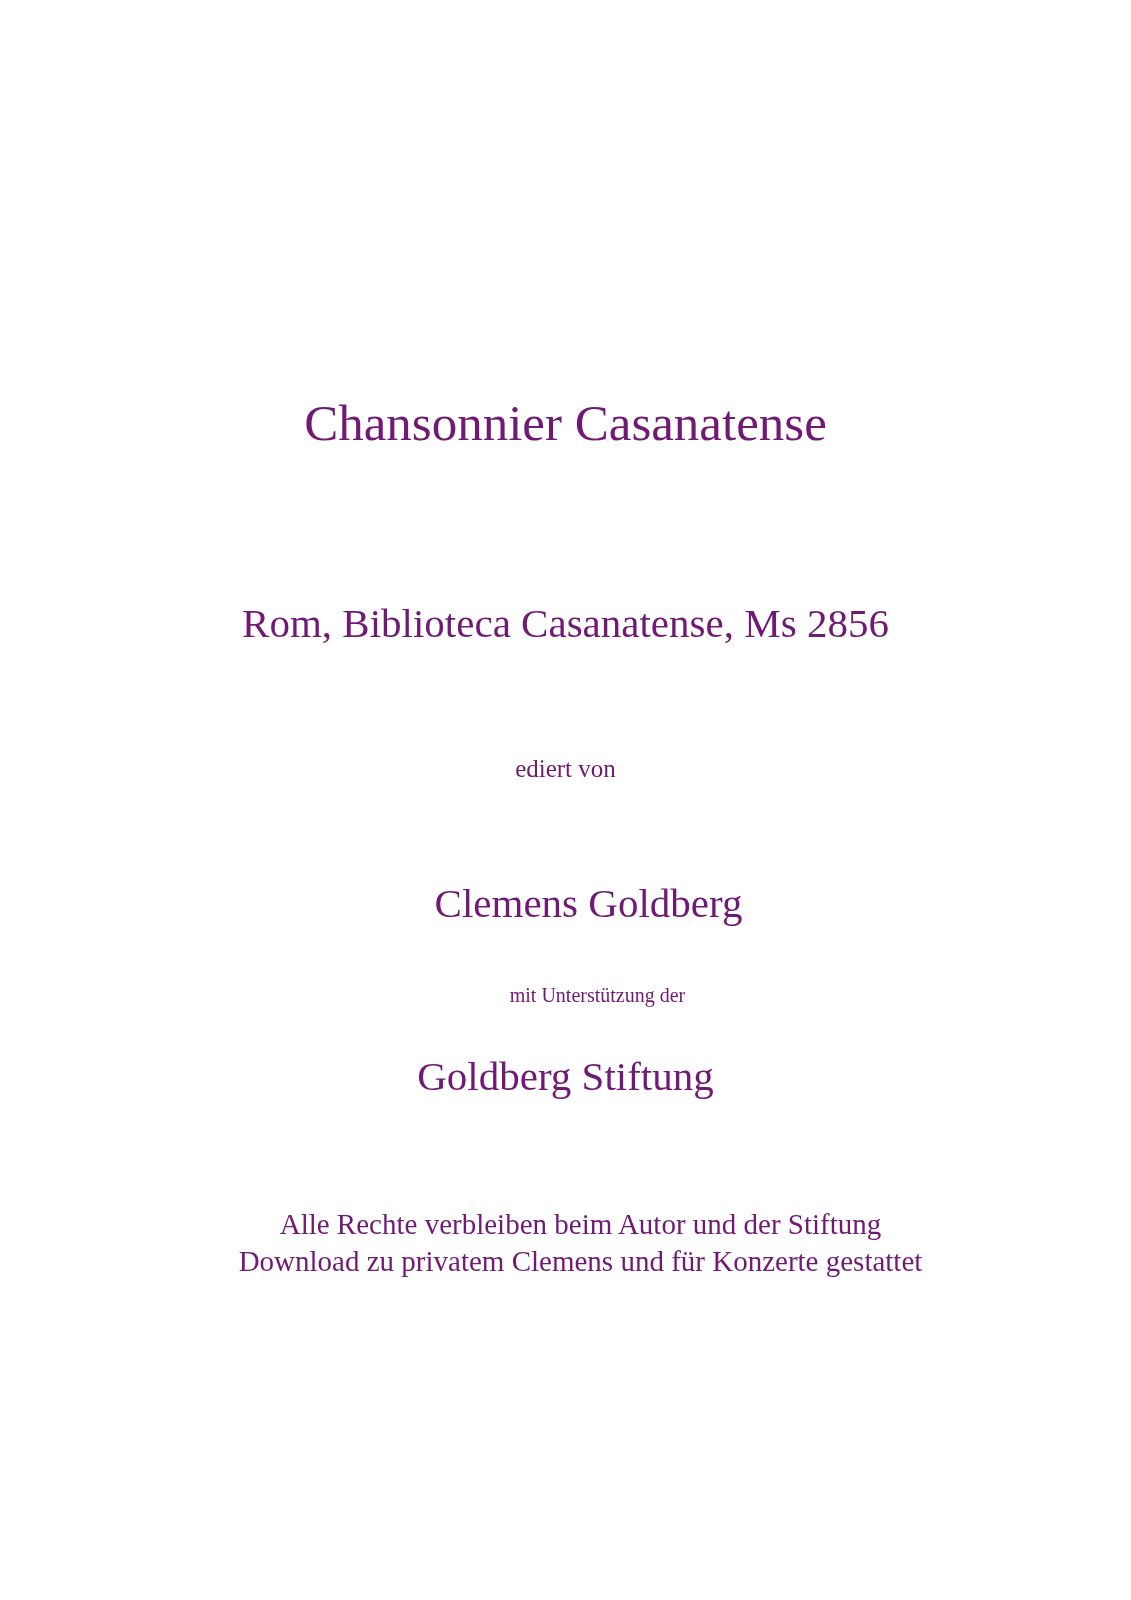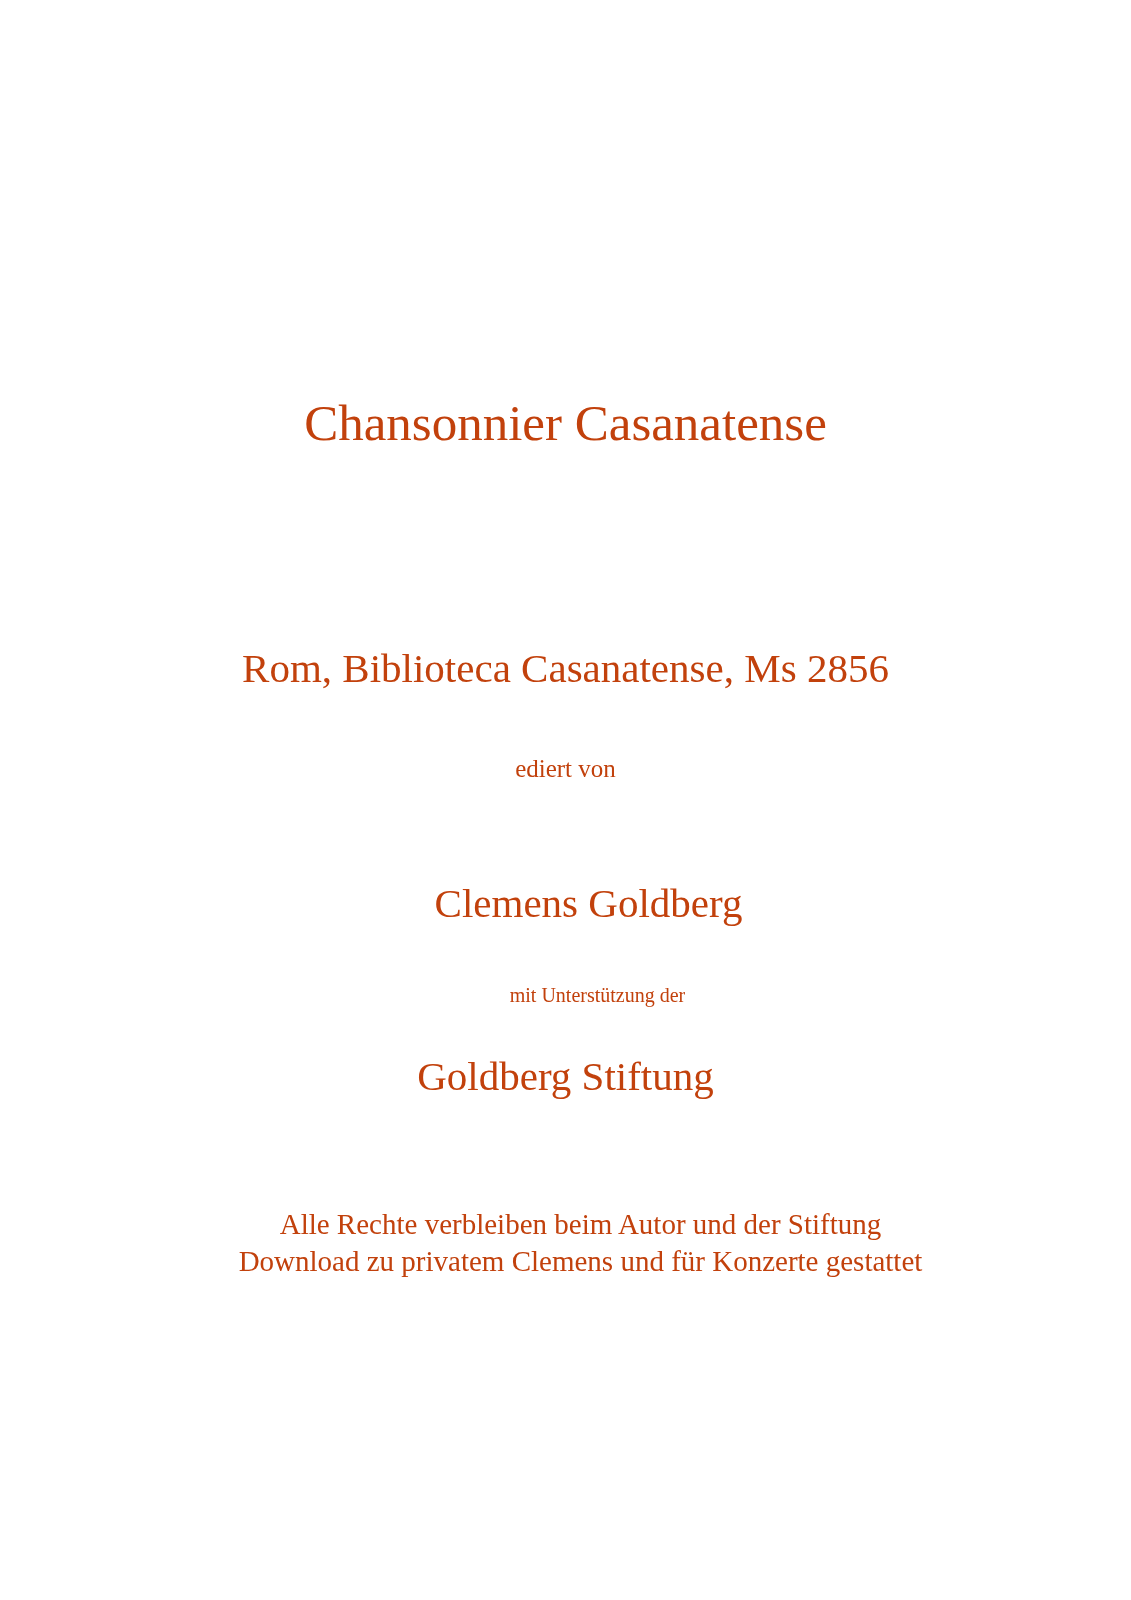--- a/index.html
+++ b/index.html
@@ -5,41 +5,40 @@
   html, body {
     margin: 0;
     padding: 0;
     background: #ffffff;
   }
   .page {
     position: relative;
     width: 1131px;
     height: 1600px;
     background: #ffffff;
-    color: #c2410c;
+    color: #701a75;
     font-family: "Liberation Serif", "DejaVu Serif", serif;
     overflow: hidden;
   }
   .line {
     position: absolute;
     left: 0;
     width: 100%;
     text-align: center;
     white-space: nowrap;
   }
   .doc-title {
     top: 393px;
     font-size: 51px;
     line-height: 60px;
   }
   .doc-subtitle {
     top: 598px;
     font-size: 41px;
     line-height: 50px;
-    margin-top: 45px;
   }
   .edited-by {
     top: 753px;
     font-size: 25px;
     line-height: 32px;
   }
   .editor-name {
     top: 878px;
     font-size: 41px;
     line-height: 50px;

